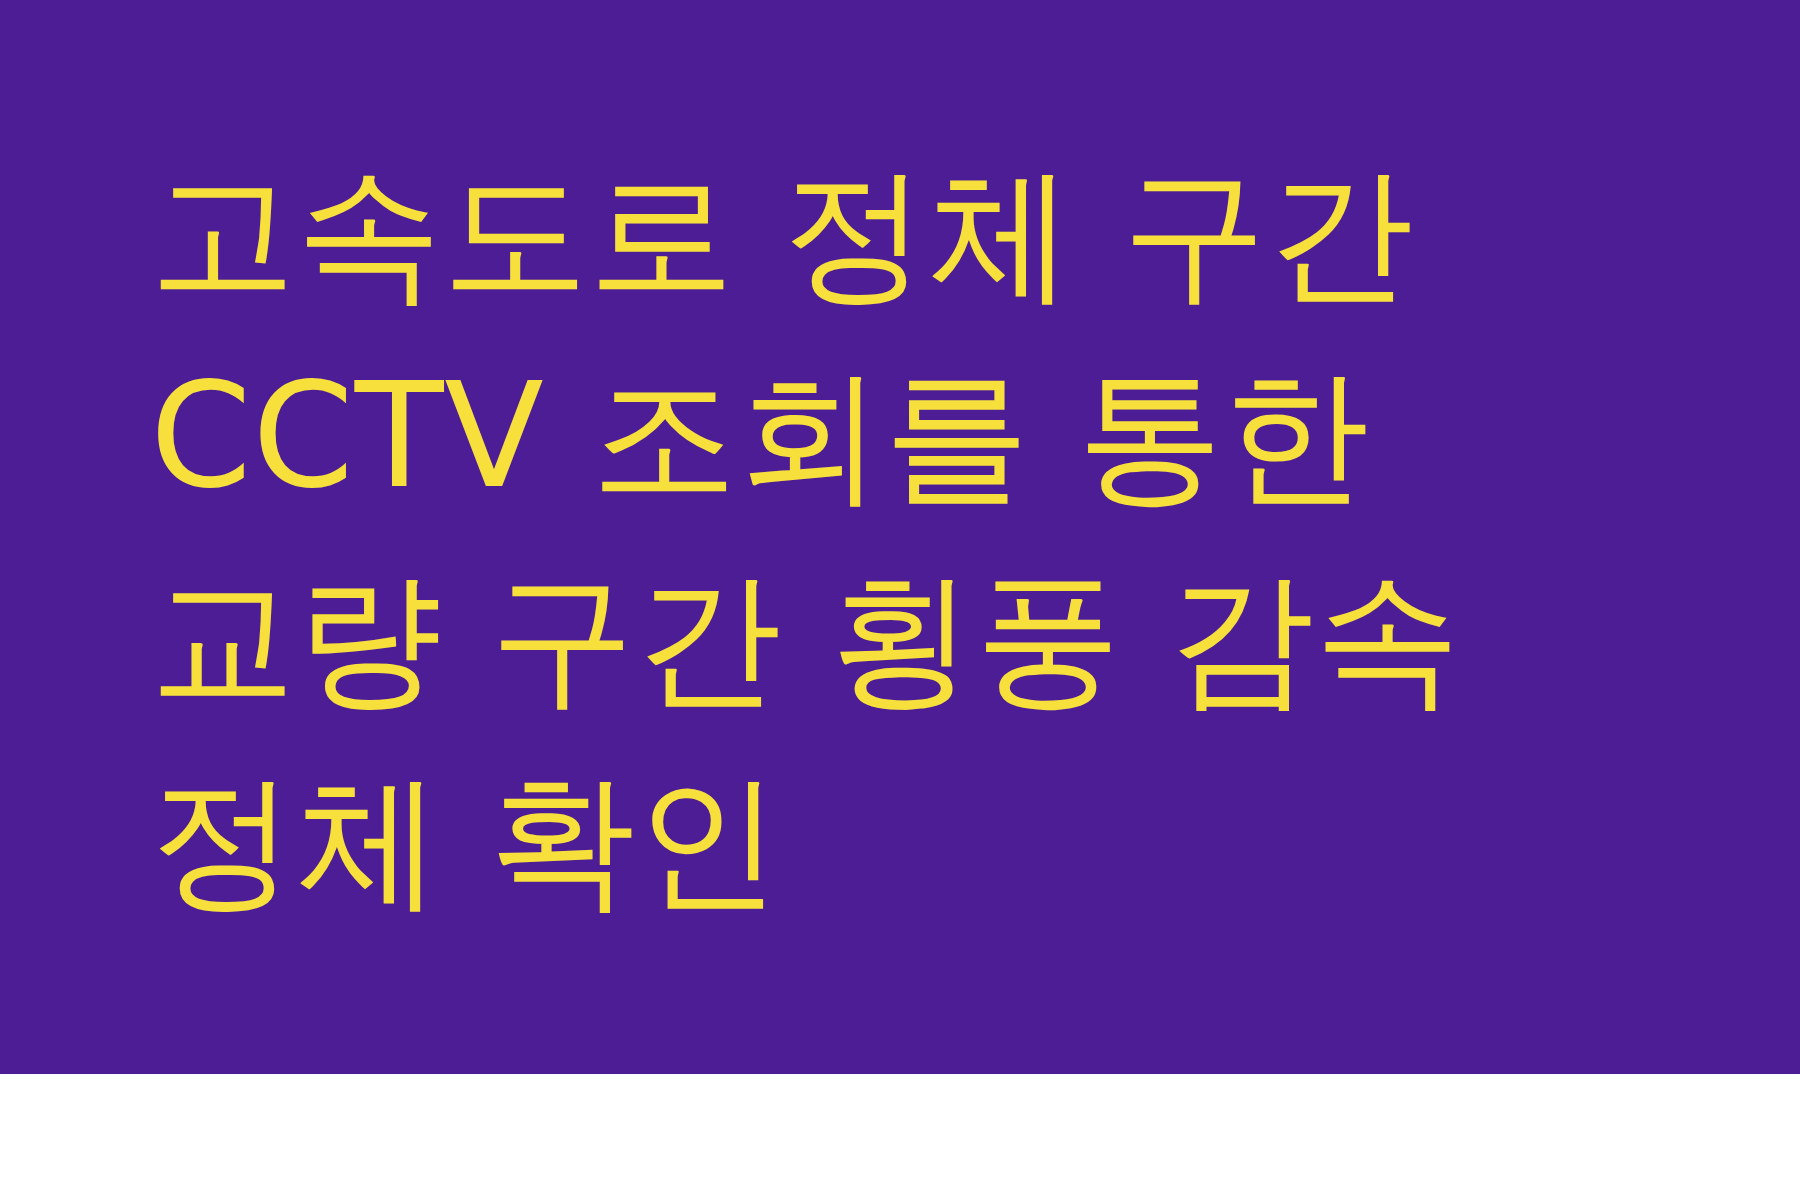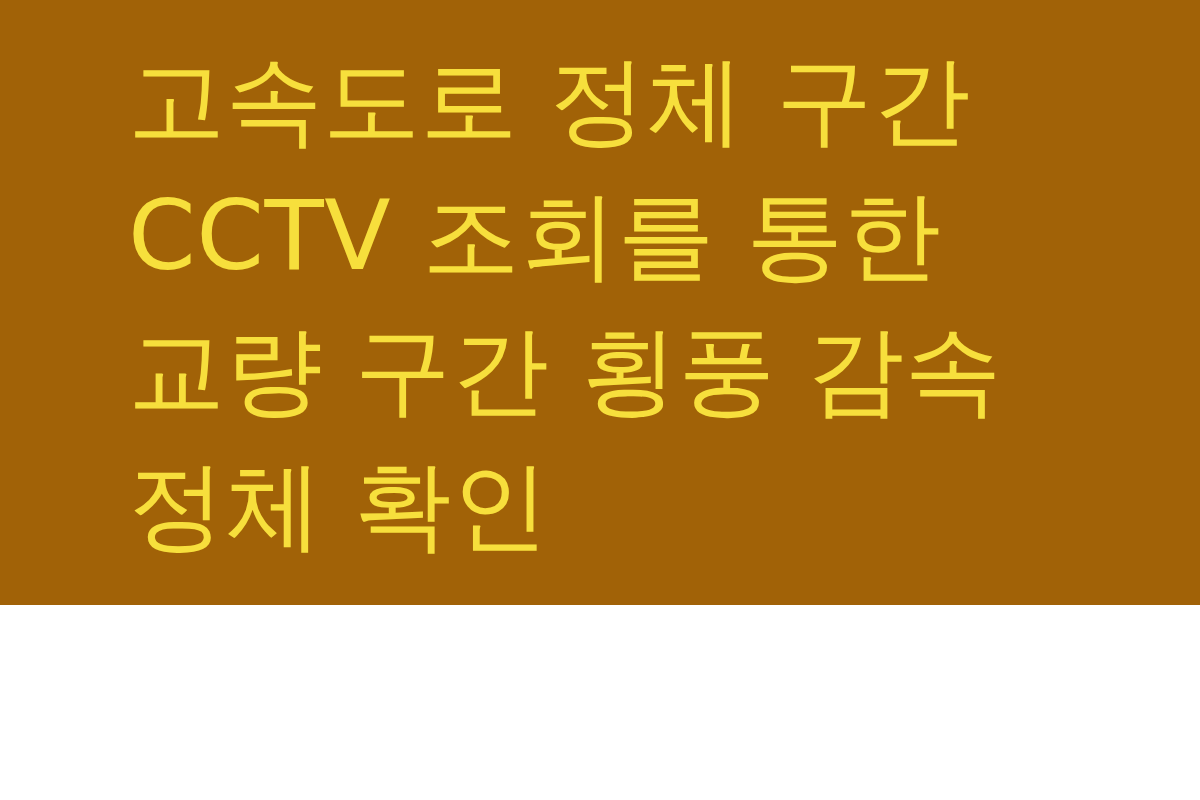--- a/index.html
+++ b/index.html
@@ -41,21 +41,21 @@
     letter-spacing: 0.5px;
     word-break: keep-all;
     overflow-wrap: break-word;
     text-align: left;
     -webkit-font-smoothing: antialiased;
   }
 </style>
 </head>
 <body>
 
-<div id="thumbnail-canvas" style="background: #a16207; width: 1200px; height: 605px; padding-left: 28px;">
+<div id="thumbnail-canvas" style="background: #4c1d95; width: 1200px; height: 716px;">
 
   <div id="headline-block">
 
     <h1 id="headline-text" style="color: rgb(247, 223, 60); font-size: 97px; line-height: 135px; text-align: left;">고속도로 정체 구간 CCTV 조회를 통한 교량 구간 횡풍 감속 정체 확인</h1>
 
   </div>
 
 </div>
 
 </body></html>

